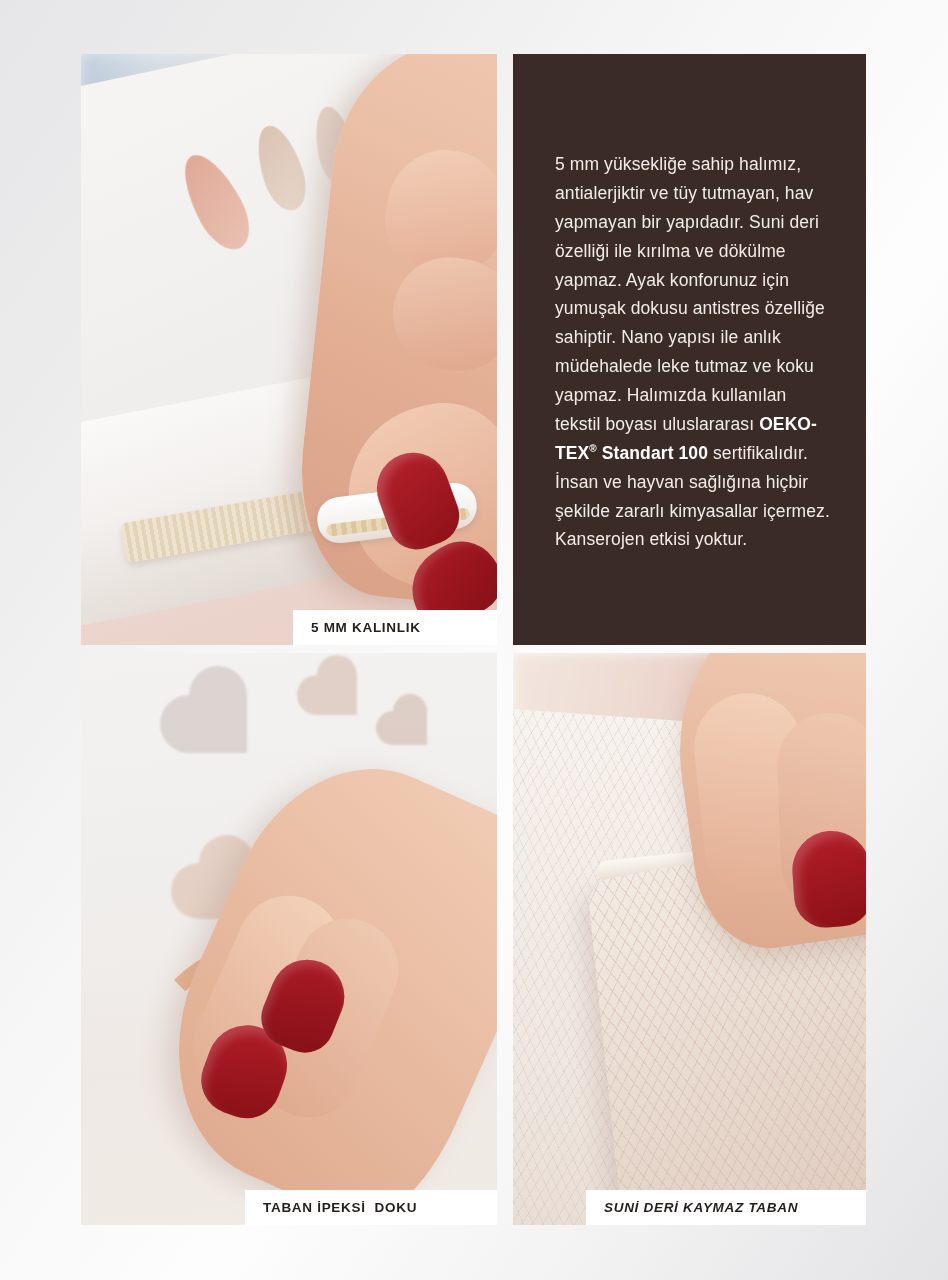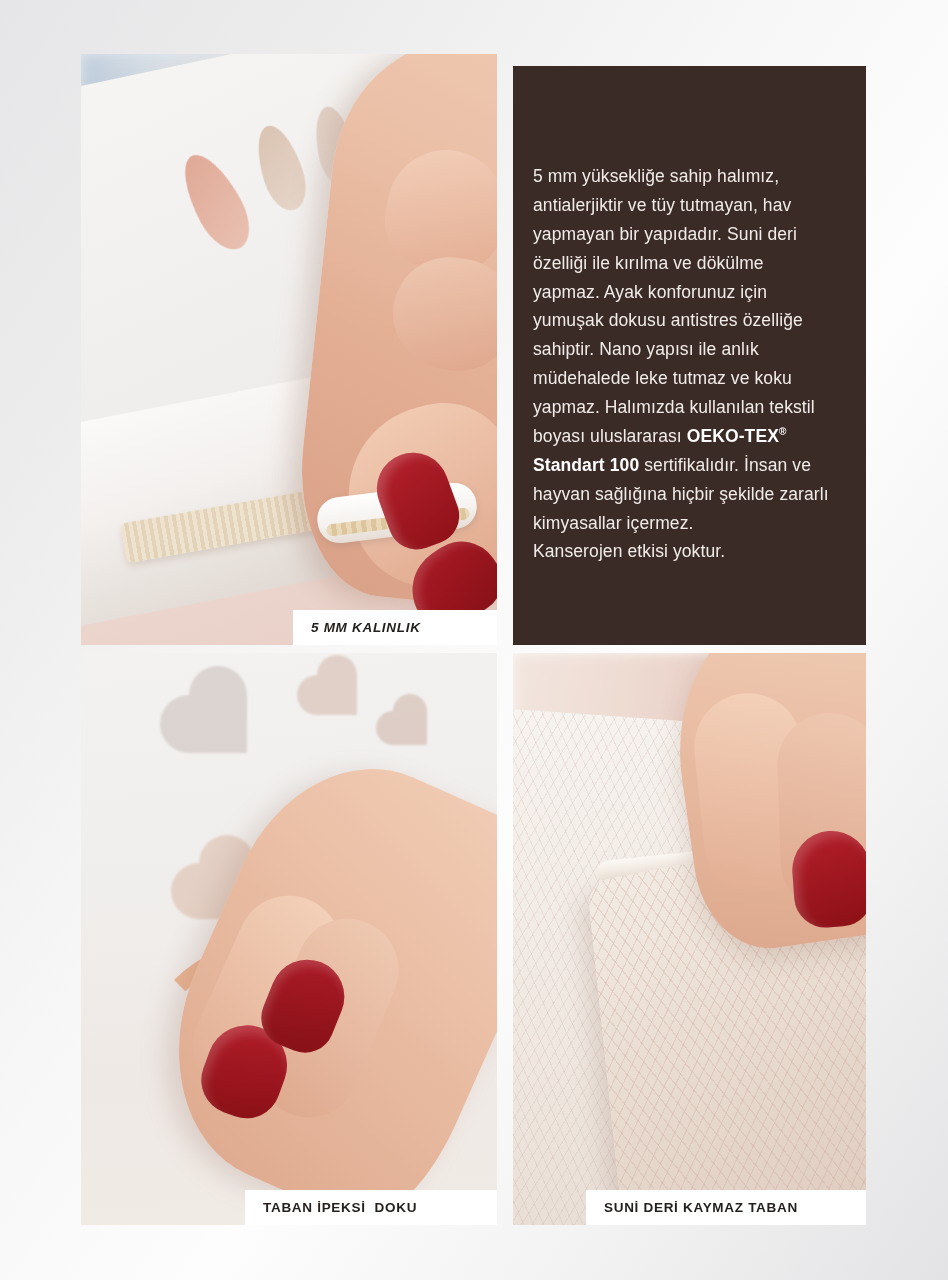--- a/index.html
+++ b/index.html
@@ -162,23 +162,22 @@
     width: 92px; height: 76px;
     background: linear-gradient(160deg,#ac1a26,#861016);
     border-radius: 46px 40px 34px 34px;
     transform: rotate(-34deg);
     box-shadow: inset 5px 5px 10px rgba(255,255,255,.15);
   }
 
   
   .textpanel {
     background: #3a2b27;
-    padding: 96px 34px 24px 20px;
+    padding: 96px 34px 24px 42px;
     box-sizing: border-box;
-    margin-top: 12px;
   }
   .textpanel p {
     margin: 0;
     color: #f2ece9;
     font-size: 17.5px;
     line-height: 1.65;
     letter-spacing: .1px;
   }
   .textpanel b {
     font-weight: bold;
@@ -286,23 +285,23 @@
     right: 0;
     bottom: 0;
     background: #ffffff;
     color: #231f1d;
     font-size: 13.5px;
     font-weight: bold;
     letter-spacing: .7px;
     padding: 10px 14px 10px 18px;
     white-space: pre;
   }
-  .caption.c1 { width: 172px; font-style: italic; }
+  .caption.c1 { width: 172px; }
   .caption.c2 { width: 220px; }
-  .caption.c3 { width: 248px; }
+  .caption.c3 { width: 248px; font-style: italic; }
 </style>
 </head>
 <body>
 
 <div class="page">
   <div class="grid">
 
     <div class="cell photo1">
       <div class="p1-blur-top"></div>
       <div class="p1-rugtop"></div>

